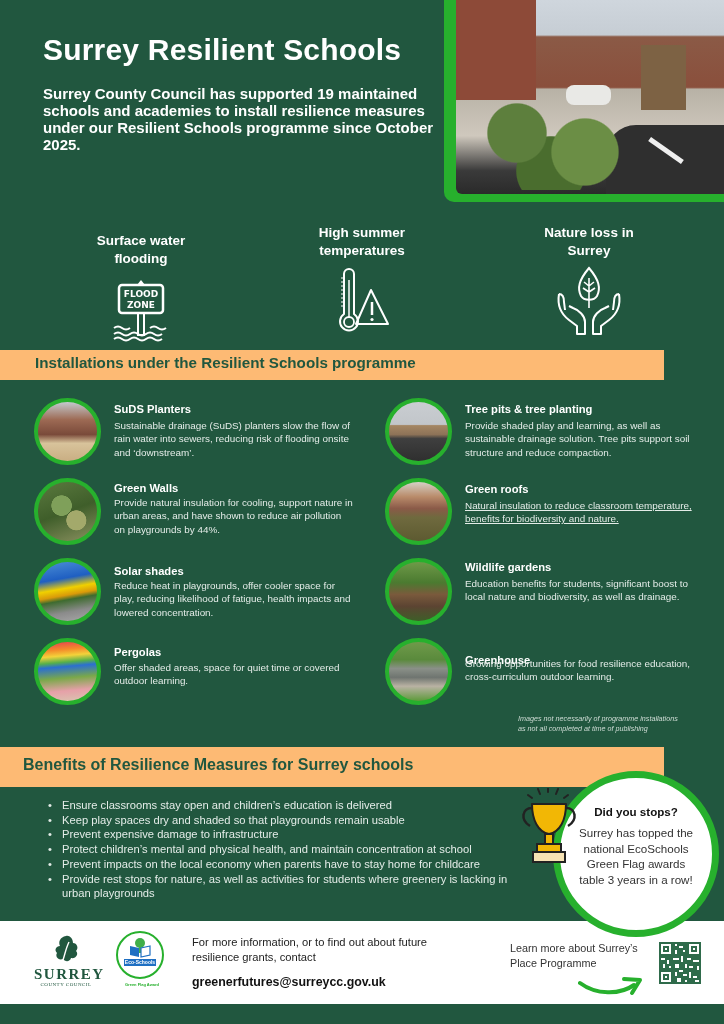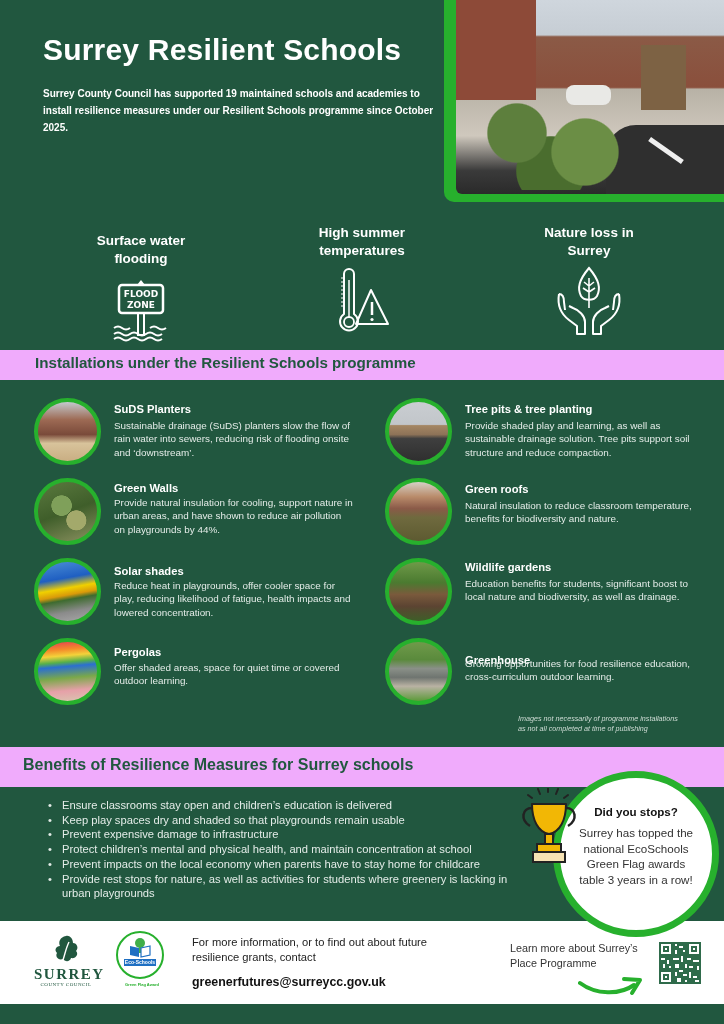--- a/index.html
+++ b/index.html
@@ -3,39 +3,39 @@
 <meta charset="utf-8">
 <style>
   * { box-sizing: border-box; margin: 0; padding: 0; }
   html, body { width: 724px; height: 1024px; overflow: hidden; background: #21573f; }
   body { font-family: "Liberation Sans", "DejaVu Sans", sans-serif; color: #ffffff; position: relative; }
   .page { position: relative; width: 724px; height: 1024px; background: #21573f; }
 
   
   .hero { position: absolute; left: 0; top: 0; width: 724px; height: 342px; }
   .hero-title { position: absolute; left: 43px; top: 33px; font-size: 30px; font-weight: bold; letter-spacing: 0.2px; color: #fff; }
-  .hero-lead { position: absolute; left: 43px; top: 85px; width: 395px; font-size: 10px; line-height: 17px; font-weight: bold; color: #fff; }
+  .hero-lead { position: absolute; left: 43px; top: 85px; width: 395px; font-size: 15px; line-height: 17px; font-weight: bold; color: #fff; }
   .hero-body { position: absolute; left: 43px; top: 146px; width: 400px; font-size: 12.6px; line-height: 16.5px; color: #e4ece8; }
   .hero-photo { position: absolute; left: 444px; top: 0; width: 280px; height: 202px; background: #27b02d; border-bottom-left-radius: 10px; }
   .hero-photo-inner { position: absolute; left: 12px; top: 0; right: 0; bottom: 8px; border-bottom-left-radius: 6px; overflow: hidden;
      background: linear-gradient(180deg, #cfd6dd 0%, #c6cdd4 18%, #8b5a46 19%, #8a4f3c 45%, #b8b2a6 46%, #cfc8bd 70%, #3a3a3a 88%, #2a2a2a 100%); }
   .hero-photo-inner .wall { position:absolute; left:0; top:0; width:80px; height:100px; background:#8d4a38; }
   .hero-photo-inner .plants { position:absolute; left:10px; top:95px; width:170px; height:95px; background: radial-gradient(circle at 30% 40%, #5d7f3d 0 22%, transparent 23%), radial-gradient(circle at 70% 60%, #6b8e45 0 25%, transparent 26%), radial-gradient(circle at 50% 80%, #4a6d2e 0 30%, transparent 31%); }
   .hero-photo-inner .shed { position:absolute; left:185px; top:45px; width:45px; height:65px; background:#7d6244; }
   .hero-photo-inner .tarp { position:absolute; left:110px; top:85px; width:45px; height:20px; background:#e9e9e6; border-radius: 8px; }
   .hero-photo-inner .road { position:absolute; left:150px; top:125px; width:120px; height:70px; background:#2f2f2f; border-top-left-radius: 30px; }
   .hero-photo-inner .stripe { position:absolute; left:190px; top:148px; width:40px; height:5px; background:#efefef; transform: rotate(35deg); }
 
   .threats { position: absolute; left: 0; top: 224px; width: 724px; height: 110px; }
   .threat { position: absolute; top: 0; width: 180px; text-align: center; }
   .threat-label { font-size: 13.5px; font-weight: bold; line-height: 18px; color: #fff; }
   .threat-icon { display: block; margin: 12px auto 0; }
 
   
-  .band { position: absolute; left: 0; width: 724px; background: #f0abfc; }
+  .band { position: absolute; left: 0; width: 664px; background: #fdba74; }
   .band-title { position: absolute; font-weight: bold; color: #21573f; }
 
   
   .install { position: absolute; }
   .install-photo { position: absolute; left: 0; top: 0; width: 67px; height: 67px; border-radius: 50%; border: 4px solid #27b02d; overflow: hidden; }
   .install-title { position: absolute; left: 80px; font-size: 11.2px; font-weight: bold; color: #fff; white-space: nowrap; }
   .install-desc { position: absolute; left: 80px; width: 240px; font-size: 9.9px; line-height: 13.3px; color: #e4ece8; }
   .disclaimer { position: absolute; left: 518px; top: 714px; font-size: 7.2px; line-height: 10px; font-style: italic; color: #cfdcd5; }
 
   
@@ -144,21 +144,21 @@
 
   <div class="install" style="left:385px;top:398px;">
     <div class="install-photo" style="background: linear-gradient(180deg,#c9cdd1 0%,#c2c6ca 38%,#a48663 40%,#8e7358 55%,#3f3f3f 62%,#2f2f2f 100%);"></div>
     <div class="install-title" style="top:5px;">Tree pits &amp; tree planting</div>
     <div class="install-desc" style="top:21px;">Provide shaded play and learning, as well as sustainable drainage solution. Tree pits support soil structure and reduce compaction.</div>
   </div>
 
   <div class="install" style="left:385px;top:478px;">
     <div class="install-photo" style="background: linear-gradient(180deg,#d5d0c6 0%,#b98b6a 25%,#8a5a48 45%,#6f6a3e 60%,#5d5a31 100%);"></div>
     <div class="install-title" style="top:5px;">Green roofs</div>
-    <div class="install-desc" style="top:21px;">Natural insulation to reduce classroom temperature, benefits for biodiversity and nature.</div>
+    <div class="install-desc" style="top:21px;text-decoration:underline;">Natural insulation to reduce classroom temperature, benefits for biodiversity and nature.</div>
   </div>
 
   <div class="install" style="left:385px;top:558px;">
     <div class="install-photo" style="background: linear-gradient(180deg,#6e9a48 0%,#4b7a30 35%,#7a5a3c 55%,#5c4432 75%,#3e5e28 100%);"></div>
     <div class="install-title" style="top:3px;">Wildlife gardens</div>
     <div class="install-desc" style="top:19px;">Education benefits for students, significant boost to local nature and biodiversity, as well as drainage.</div>
   </div>
 
   <div class="install" style="left:385px;top:638px;">
     <div class="install-photo" style="background: linear-gradient(180deg,#6f9a4a 0%,#5a8a3c 30%,#8a9088 45%,#6f7570 60%,#b9b2a3 75%,#5d9a3a 100%);"></div>

